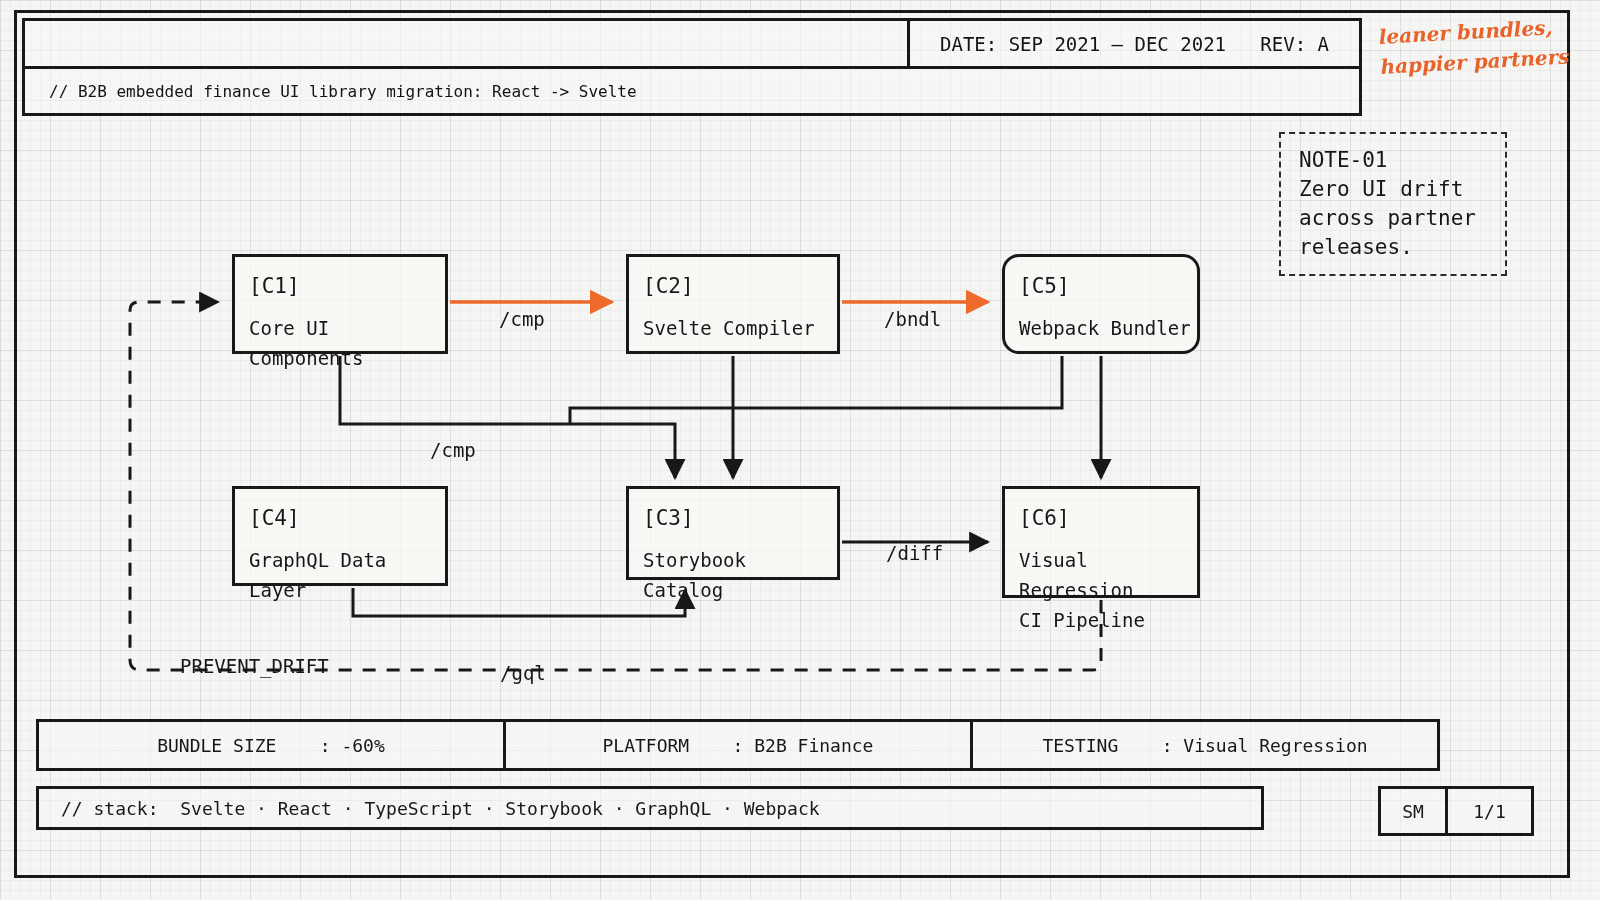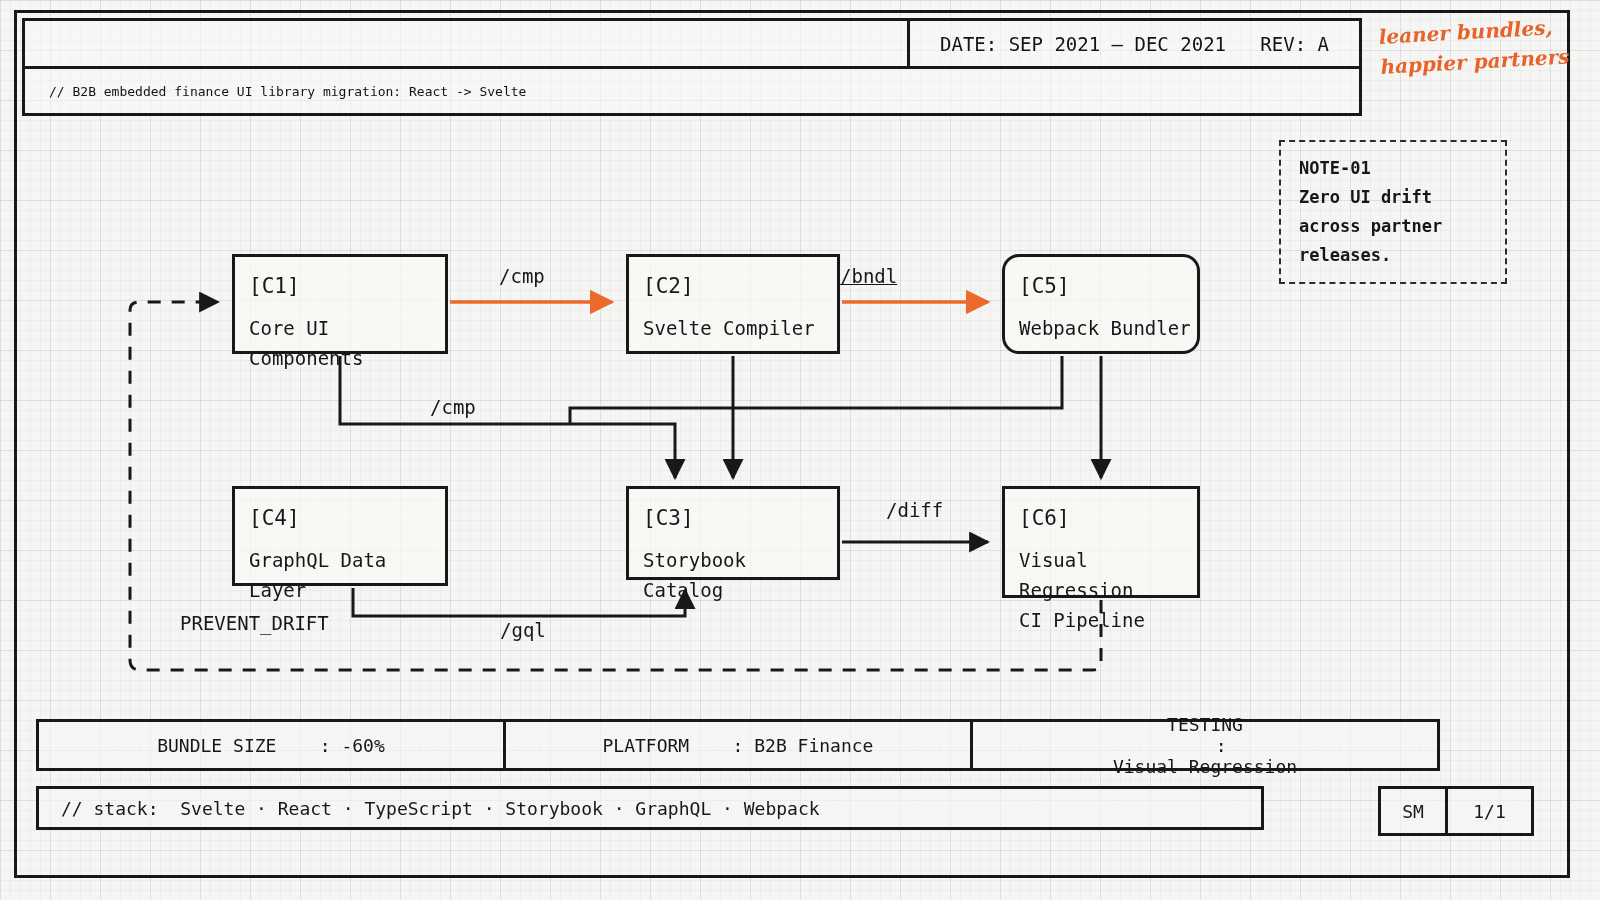--- a/index.html
+++ b/index.html
@@ -66,21 +66,21 @@
     box-sizing: border-box;
     display: flex; align-items: center; justify-content: center;
     font-size: 19px;
     color: #121417;
     white-space: pre;
   }
   .tb-row2 {
     position: absolute; left: 0; top: 48px; right: 0; bottom: 0;
     display: flex; align-items: center;
     padding-left: 24px;
-    font-size: 13px;
+    font-size: 16px;
     color: #121417;
   }
 
   
   .hand {
     position: absolute;
     left: 1378px; top: 22px;
     width: 210px;
     color: #e8632a;
     font-family: "DejaVu Serif", serif;
@@ -89,29 +89,28 @@
     line-height: 30px;
     transform: rotate(-3.2deg);
     transform-origin: left top;
     white-space: nowrap;
   }
   .hand div { font-weight: 600; }
 
   
   .notebox {
     position: absolute;
-    left: 1279px; top: 140px;
+    left: 1279px; top: 132px;
     width: 228px; height: 144px;
     border: 2px dashed #2a2d30;
     box-sizing: border-box;
     padding: 12px 0 0 18px;
-    font-size: 17px;
+    font-size: 21px;
     line-height: 29px;
     color: #15181b;
-    font-weight: bold;
   }
 
   
   .node {
     position: absolute;
     border: 3px solid #16181a;
     box-sizing: border-box;
     background: rgba(248,248,246,0.75);
     padding: 14px 0 0 14px;
   }
@@ -133,41 +132,42 @@
     position: absolute; left: 0; top: 0;
     width: 1600px; height: 900px;
     pointer-events: none;
   }
 
   .wlabel {
     position: absolute;
     font-size: 19px;
     color: #15181b;
     white-space: nowrap;
+    margin-top: 43px;
   }
 
   
   .statsbar {
     position: absolute;
     left: 36px; top: 719px;
     width: 1404px; height: 52px;
     border: 3px solid #16181a;
     box-sizing: border-box;
     display: flex;
     background: rgba(247,247,245,0.6);
   }
   .stat {
     flex: 1 1 0;
     display: flex; align-items: center; justify-content: center;
     font-size: 18px;
     color: #15181b;
     border-right: 3px solid #16181a;
     white-space: pre;
   }
-  .stat:last-child { border-right: none; flex-direction: column; }
+  .stat:last-child { border-right: none; }
   .stat .k { display: inline-block; }
   .stat .v { display: inline-block; }
 
   
   .stackbar {
     position: absolute;
     left: 36px; top: 786px;
     width: 1228px; height: 44px;
     border: 3px solid #16181a;
     box-sizing: border-box;
@@ -273,21 +273,21 @@
       </div>
       <div class="node" style="left: 1002px; top: 486px; width: 198px; height: 112px;">
         <div class="nid">[C6]</div>
         <div class="nlabel">Visual Regression
 CI Pipeline</div>
       </div>
     </div>
 
   <div id="label-layer">
       <div class="wlabel" style="left: 499px; top: 265px;">/cmp</div>
-      <div class="wlabel" style="left: 840px; top: 265px; text-decoration: underline;">/bndl</div>
+      <div class="wlabel" style="left: 884px; top: 265px;">/bndl</div>
       <div class="wlabel" style="left: 430px; top: 396px;">/cmp</div>
       <div class="wlabel" style="left: 886px; top: 499px;">/diff</div>
       <div class="wlabel" style="left: 500px; top: 619px;">/gql</div>
       <div class="wlabel" style="left: 180px; top: 612px;">PREVENT_DRIFT</div>
     </div>
 
   <div class="statsbar">
     <div class="stat">
       <span class="k">BUNDLE SIZE</span><span>&nbsp;&nbsp;&nbsp;&nbsp;: </span><span class="v">-60%</span>
     </div>

